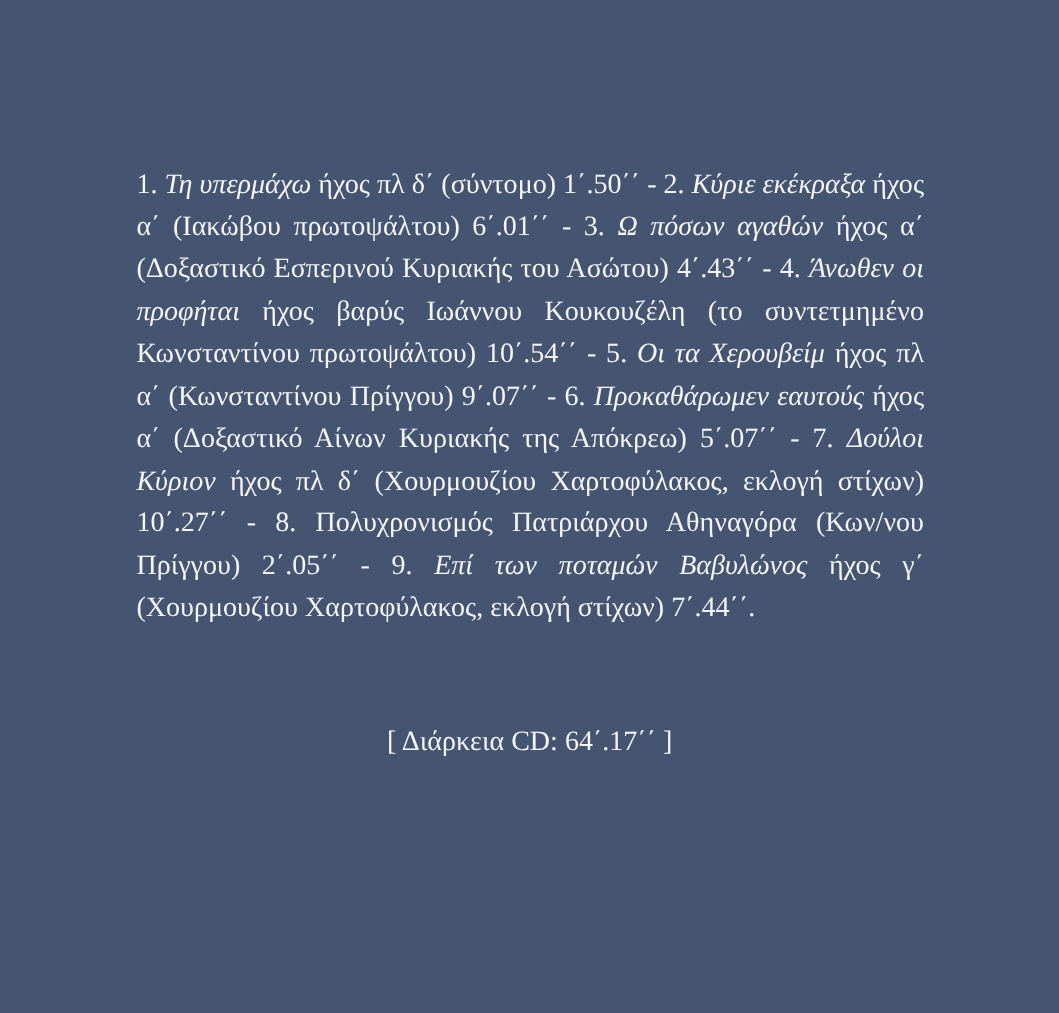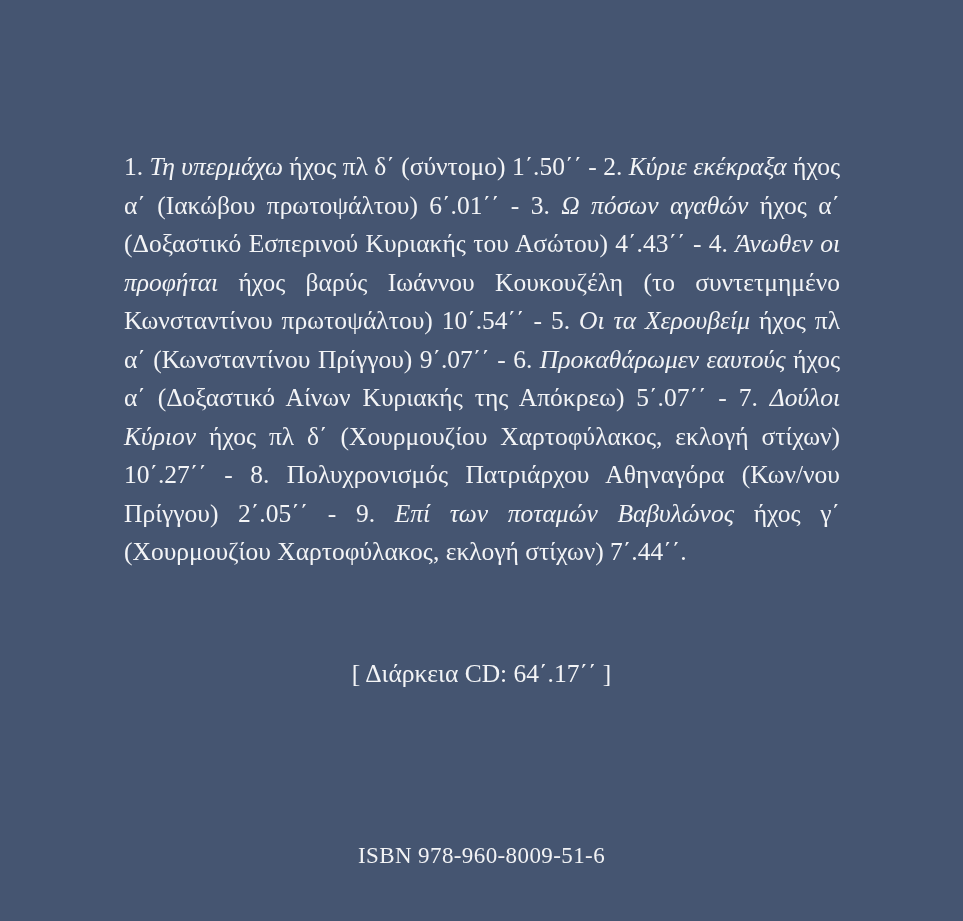--- a/index.html
+++ b/index.html
@@ -63,15 +63,14 @@
 </style>
 </head>
 <body>
 
 <div class="page">
 
   <div class="tracklist"><span class="t-num">1. </span><span class="t-title">Τη υπερμάχω </span><span class="t-rest">ήχος πλ δ΄ (σύντομο) 1΄.50΄΄</span><span> - </span><span class="t-num">2. </span><span class="t-title">Κύριε εκέκραξα </span><span class="t-rest">ήχος α΄ (Ιακώβου πρωτοψάλτου) 6΄.01΄΄</span><span> - </span><span class="t-num">3. </span><span class="t-title">Ω πόσων αγαθών </span><span class="t-rest">ήχος α΄ (Δοξαστικό Εσπερινού Κυριακής του Ασώτου) 4΄.43΄΄</span><span> - </span><span class="t-num">4. </span><span class="t-title">Άνωθεν οι προφήται </span><span class="t-rest">ήχος βαρύς Ιωάννου Κουκουζέλη (το συντετμημένο Κωνσταντίνου πρωτοψάλτου) 10΄.54΄΄</span><span> - </span><span class="t-num">5. </span><span class="t-title">Οι τα Χερουβείμ </span><span class="t-rest">ήχος πλ α΄ (Κωνσταντίνου Πρίγγου) 9΄.07΄΄</span><span> - </span><span class="t-num">6. </span><span class="t-title">Προκαθάρωμεν εαυτούς </span><span class="t-rest">ήχος α΄ (Δοξαστικό Αίνων Κυριακής της Απόκρεω) 5΄.07΄΄</span><span> - </span><span class="t-num">7. </span><span class="t-title">Δούλοι Κύριον </span><span class="t-rest">ήχος πλ δ΄ (Χουρμουζίου Χαρτοφύλακος, εκλογή στίχων) 10΄.27΄΄</span><span> - </span><span class="t-num">8. </span><span class="t-rest">Πολυχρονισμός Πατριάρχου Αθηναγόρα (Κων/νου Πρίγγου) 2΄.05΄΄</span><span> - </span><span class="t-num">9. </span><span class="t-title">Επί των ποταμών Βαβυλώνος </span><span class="t-rest">ήχος γ΄ (Χουρμουζίου Χαρτοφύλακος, εκλογή στίχων) 7΄.44΄΄.</span></div>
 
   <div class="duration">[ Διάρκεια CD: 64΄.17΄΄ ]</div>
 
-  <div class="isbn">ISBN 978-960-8009-51-6</div>
 
 </div>
 
 </body></html>

